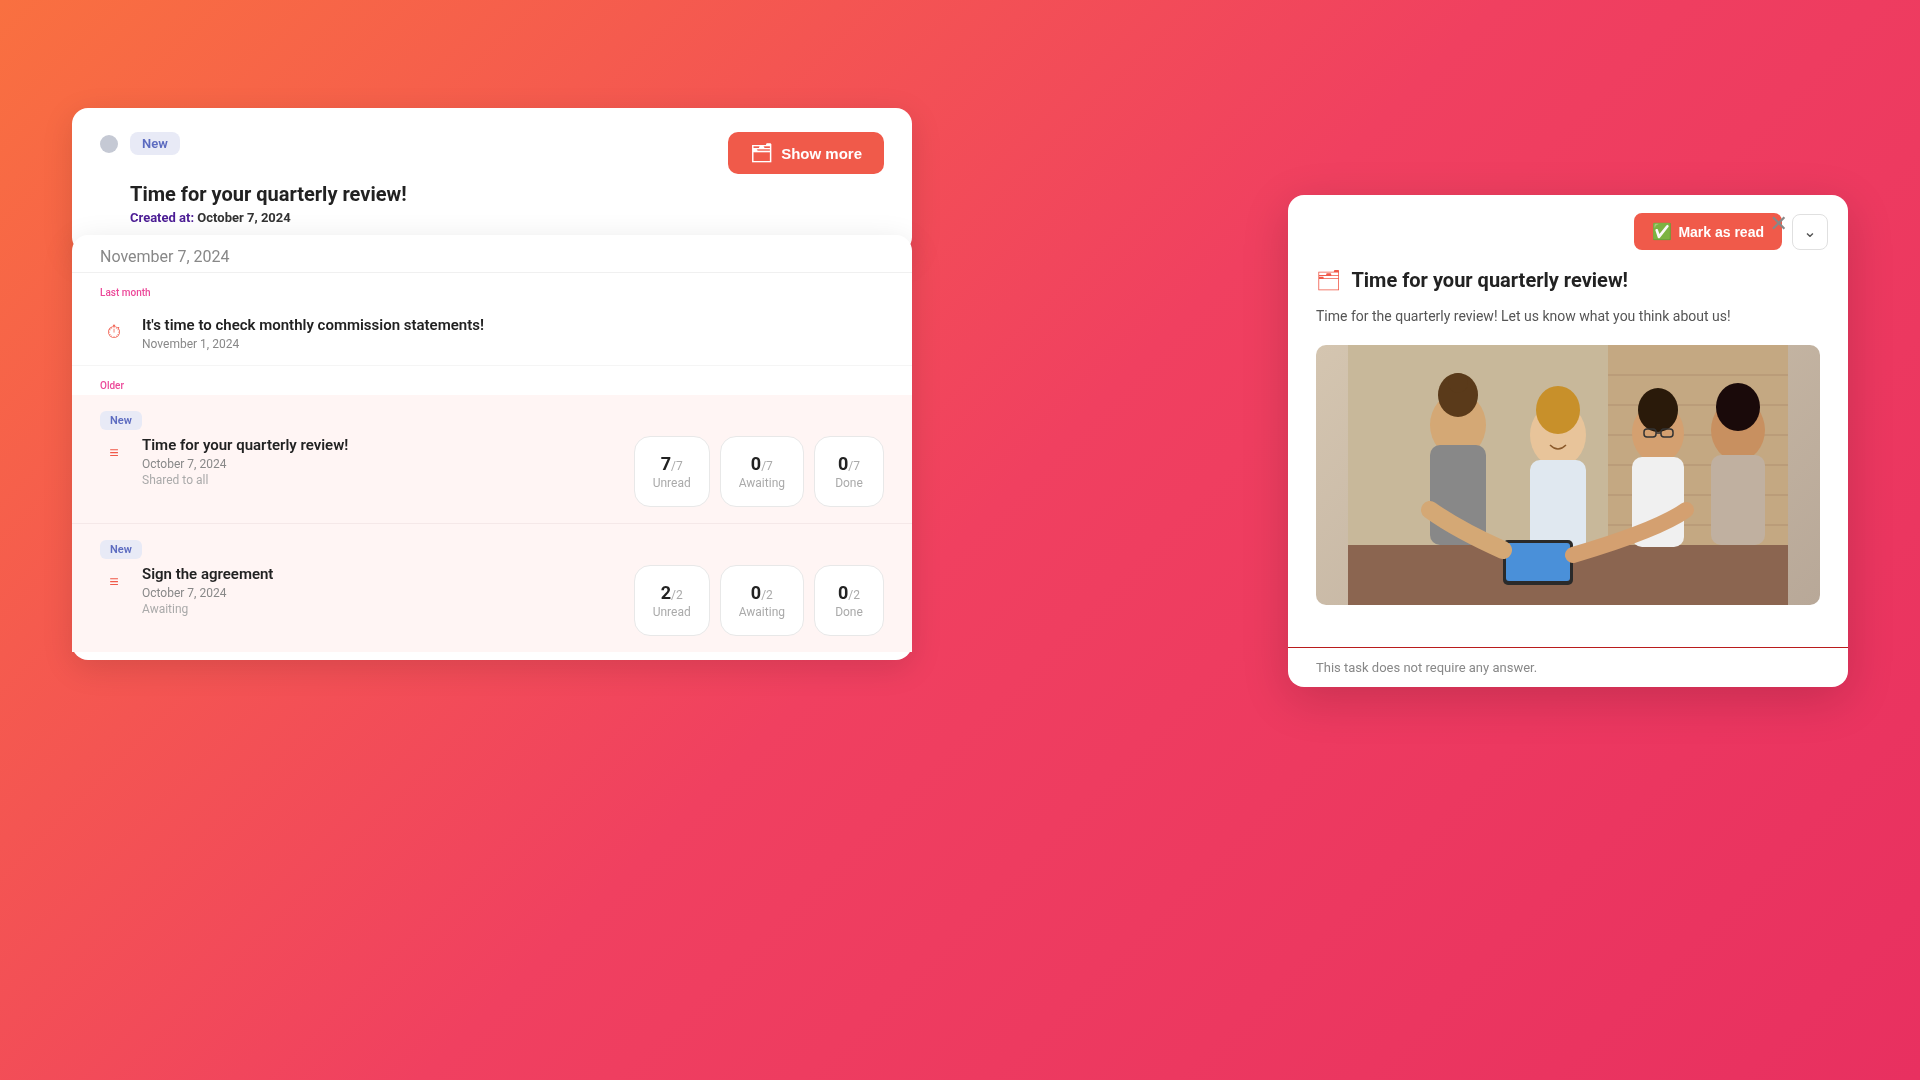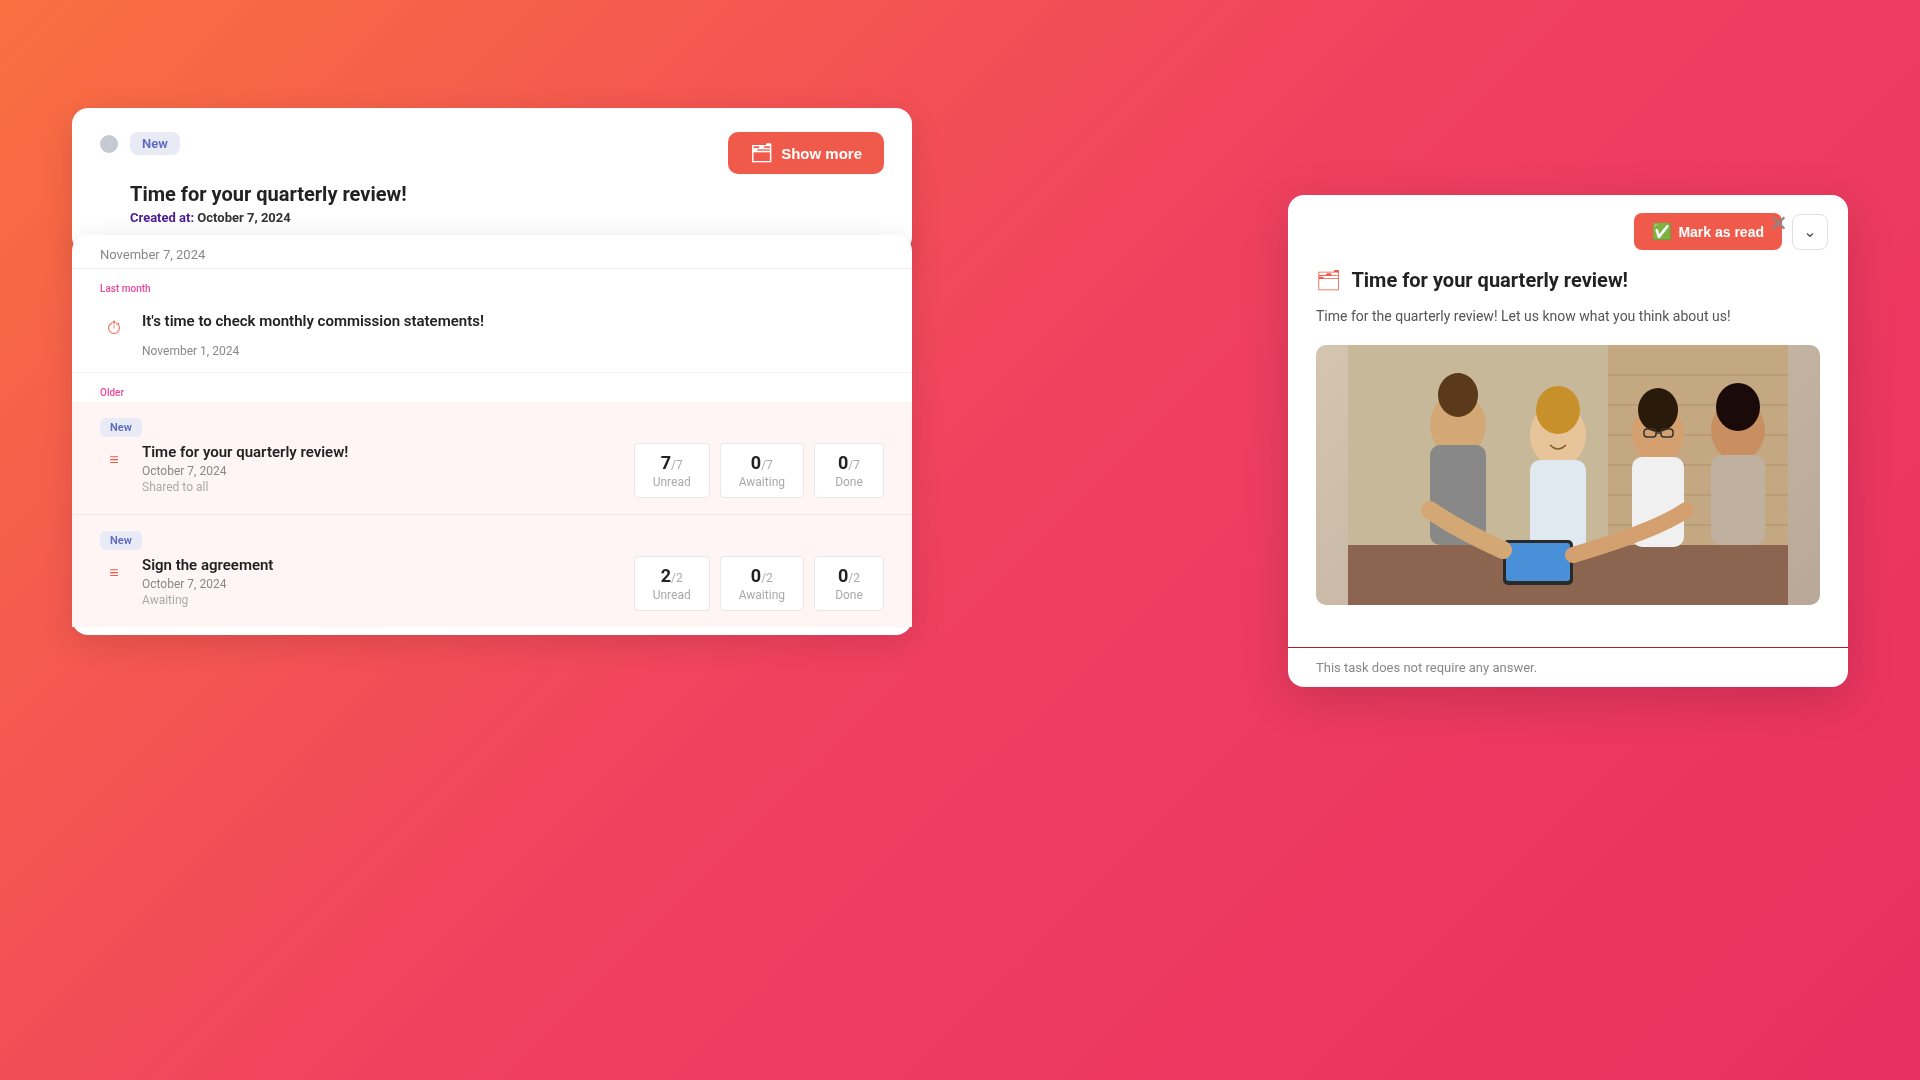--- a/index.html
+++ b/index.html
@@ -88,21 +88,21 @@
       top: 235px;
       left: 72px;
       width: 840px;
       background: #fff;
       border-radius: 16px;
       padding: 0 0 8px 0;
       box-shadow: 0 8px 32px rgba(0,0,0,0.12);
     }
     .list-date-item {
       padding: 12px 28px 6px 28px;
-      font-size: 13px;
+      font-size: 16px;
       color: #888;
       border-bottom: 1px solid #f0f0f0;
     }
     .section-label {
       font-size: 10px;
       color: #ec4899;
       padding: 14px 28px 4px 28px;
       font-weight: 500;
     }
     .list-item {
@@ -123,21 +123,21 @@
       flex-shrink: 0;
       margin-top: 2px;
     }
     .list-item-content {
       flex: 1;
     }
     .list-item-title {
       font-size: 15px;
       font-weight: 600;
       color: #222;
-      margin-bottom: 14px;
+      margin-bottom: 3px;
     }
     .list-item-date {
       font-size: 12px;
       color: #888;
     }
 
     
     .older-item {
       background: #fff5f4;
       padding: 16px 28px;
@@ -173,22 +173,22 @@
       color: #aaa;
     }
     .stats-row {
       display: flex;
       gap: 10px;
       align-items: center;
     }
     .stat-box {
       background: #fff;
       border: 1px solid #e8e8e8;
-      border-radius: 4px;
-      padding: 8px 18px;
+      border-radius: 16px;
+      padding: 16px 18px;
       text-align: center;
       min-width: 70px;
     }
     .stat-value {
       font-size: 18px;
       font-weight: 700;
       color: #222;
       display: inline;
     }
     .stat-denom {

